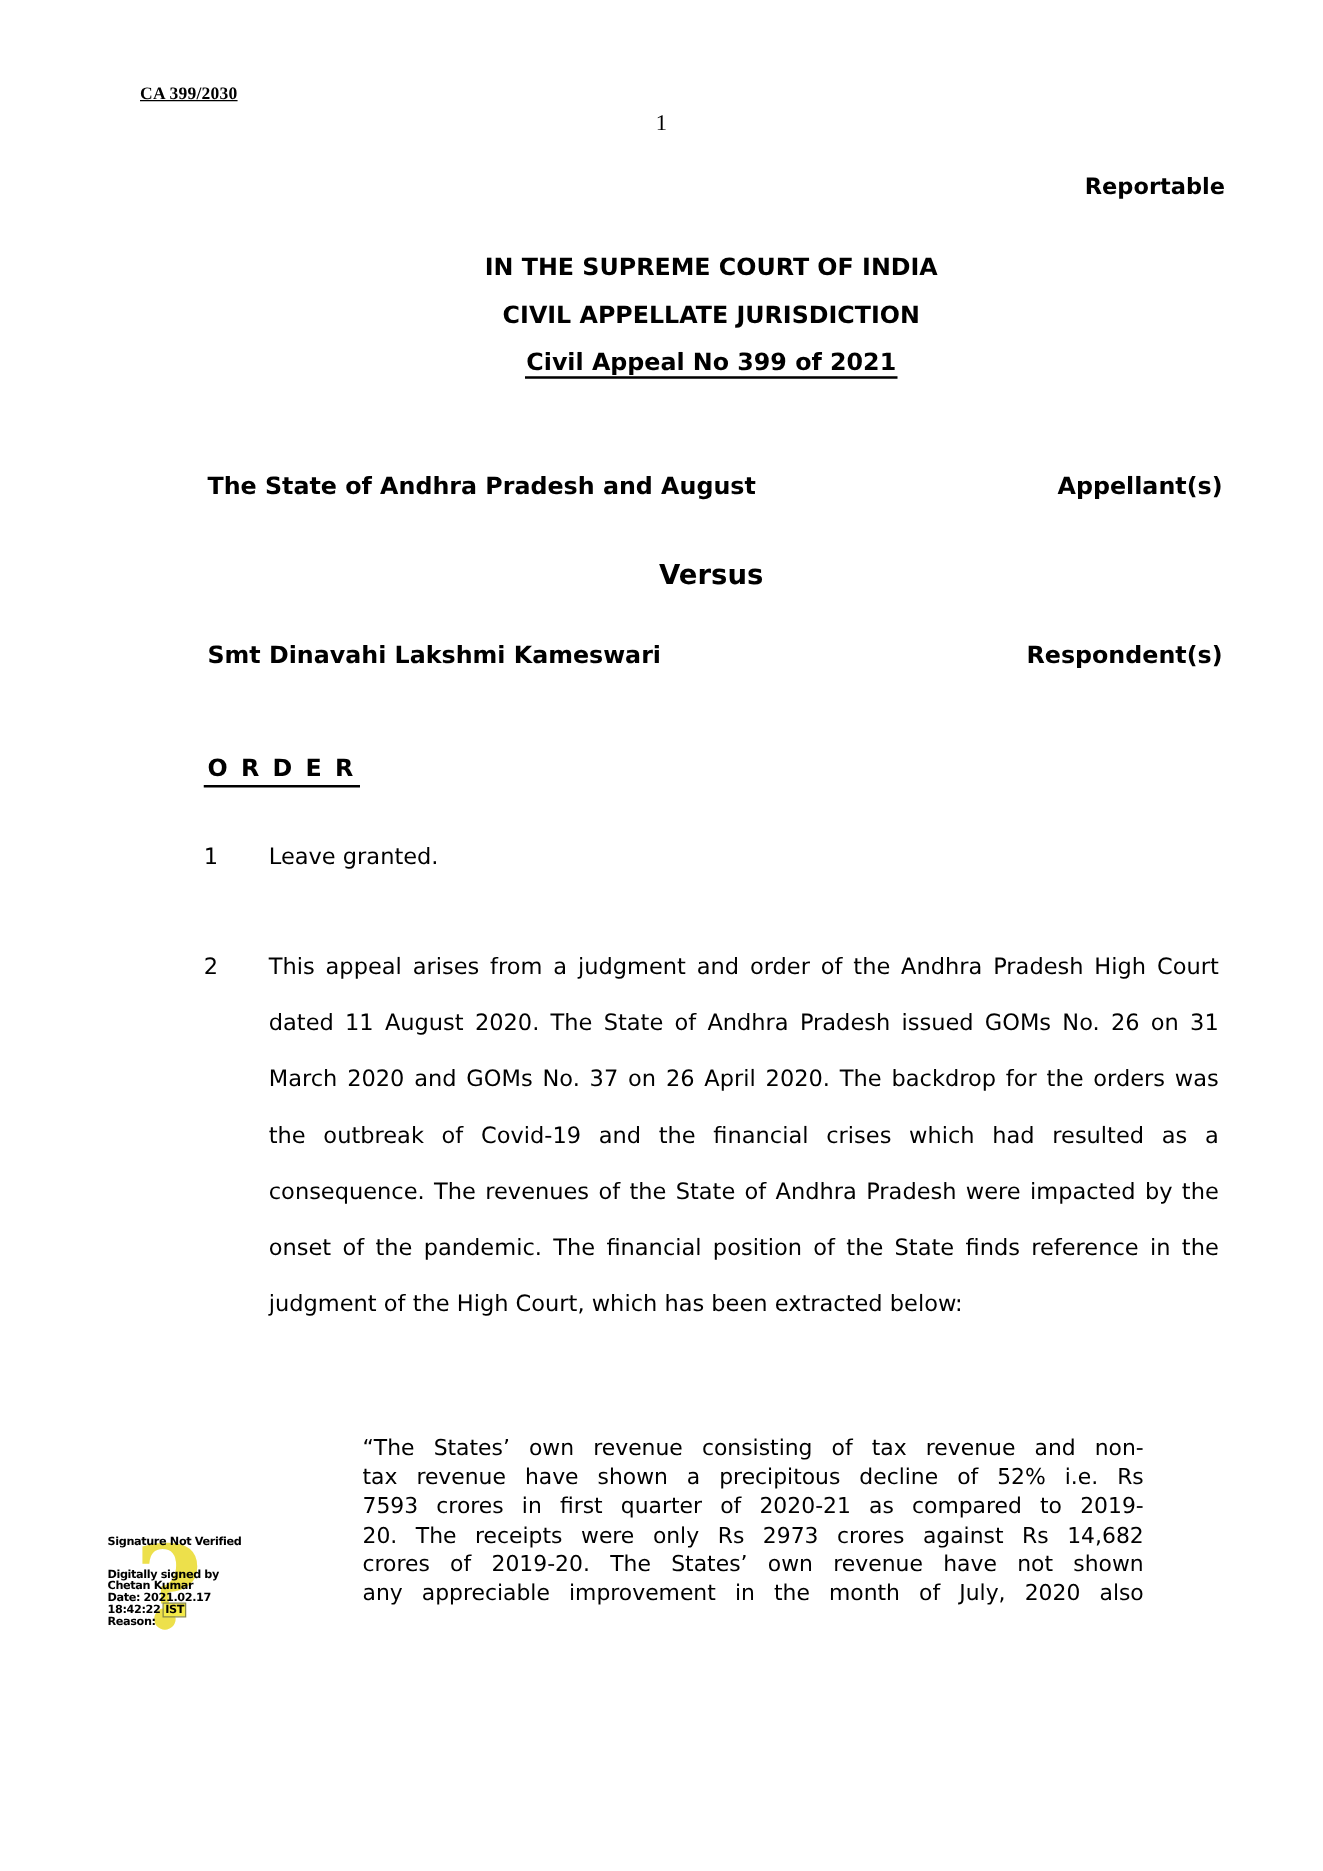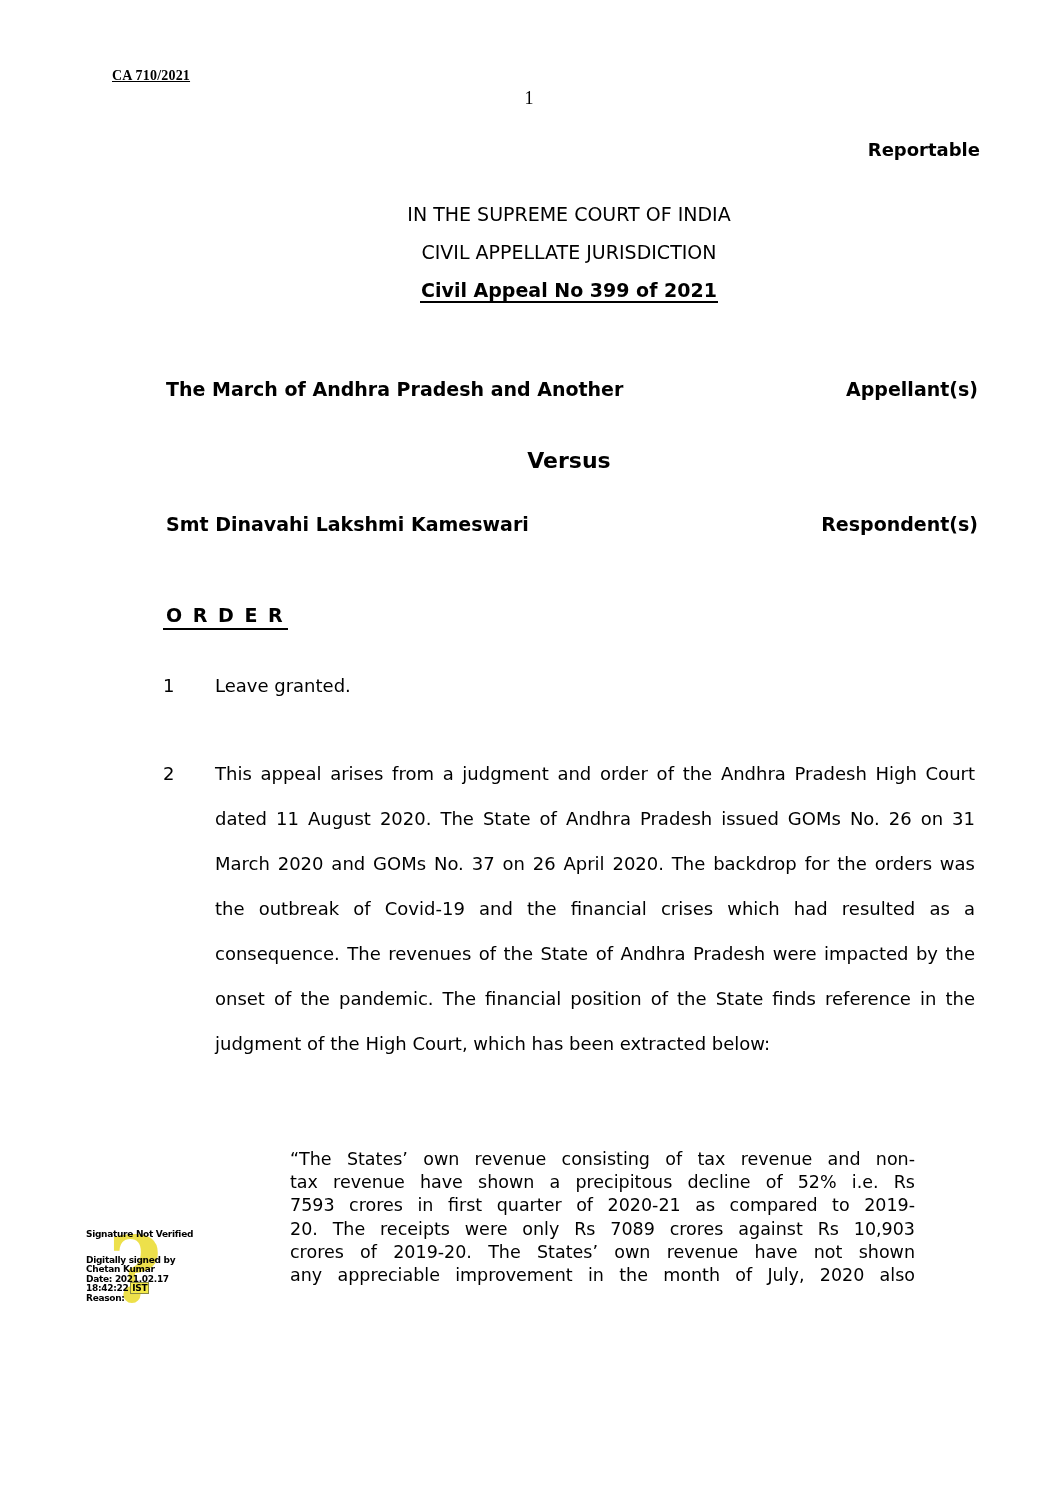--- a/index.html
+++ b/index.html
@@ -31,21 +31,21 @@
   .reportable {
     position: absolute; top: 139px; right: 78px;
     font-size: 18px; font-weight: bold;
   }
 
   
   .court-header {
     position: absolute; left: 163px; right: 83px; top: 203px;
     text-align: center;
   }
-  .court-line { font-size: 19px; font-weight: normal; line-height: 22px; margin-bottom: 16px; }
+  .court-line { font-size: 19px; font-weight: bold; line-height: 22px; margin-bottom: 16px; }
   .case-no-line { font-size: 19px; font-weight: bold; line-height: 22px; margin-bottom: 5px; }
   .case-no-line .u { border-bottom: 2px solid #000; padding: 0 1px; }
   .arising-line { font-size: 17.5px; line-height: 21px; }
 
   
   .party-row {
     position: absolute; left: 166px; right: 80px;
     display: flex; justify-content: space-between;
     font-size: 19px; font-weight: bold;
   }
@@ -116,32 +116,32 @@
     background: #f4ea49;
     outline: 1px solid #8a8a45;
     padding: 0 1px;
   }
 </style>
 </head>
 <body>
 
 <div class="page">
 
-  <div class="case-ref">CA 710/2021</div>
+  <div class="case-ref">CA 399/2030</div>
   <div class="page-number">1</div>
   <div class="reportable">Reportable</div>
 
   <div class="court-header">
     <div class="court-line">IN THE SUPREME COURT OF INDIA</div>
     <div class="court-line">CIVIL APPELLATE JURISDICTION</div>
     <div class="case-no-line"><span class="u">Civil Appeal No 399 of 2021</span></div>
   </div>
 
   <div class="party-row appellant">
-    <span>The March of Andhra Pradesh and Another</span>
+    <span>The State of Andhra Pradesh and August</span>
     <span>Appellant(s)</span>
   </div>
 
   <div class="versus">Versus</div>
 
   <div class="party-row respondent">
     <span>Smt Dinavahi Lakshmi Kameswari</span>
     <span>Respondent(s)</span>
   </div>
 
@@ -156,21 +156,21 @@
 
   <div class="para p2">
     <div class="para-num">2</div>
     <div class="para-text">This appeal arises from a judgment and order of the Andhra Pradesh High Court dated 11 August 2020. The State of Andhra Pradesh issued GOMs No. 26 on 31 March 2020 and GOMs No. 37 on 26 April 2020. The backdrop for the orders was the outbreak of Covid-19 and the financial crises which had resulted as a consequence. The revenues of the State of Andhra Pradesh were impacted by the onset of the pandemic. The financial position of the State finds reference in the judgment of the High Court, which has been extracted below:</div>
   </div>
 
   <div class="quote">
     <div class="quote-line">“The States’ own revenue consisting of tax revenue and non-</div>
     <div class="quote-line">tax revenue have shown a precipitous decline of 52% i.e. Rs</div>
     <div class="quote-line">7593 crores in first quarter of 2020-21 as compared to 2019-</div>
-    <div class="quote-line">20.  The receipts were only Rs 7089 crores against Rs 10,903</div>
+    <div class="quote-line">20.  The receipts were only Rs 2973 crores against Rs 14,682</div>
     <div class="quote-line">crores of 2019-20. The States’ own revenue have not shown</div>
     <div class="quote-line">any appreciable improvement in the month of July, 2020 also</div>
   </div>
 
   <div class="stamp">
     <div class="stamp-seal">?</div>
     <div class="stamp-text">
       <div class="stamp-status">Signature Not Verified</div>
       <div class="stamp-line">Digitally signed by</div>
       <div class="stamp-line">Chetan Kumar</div>

